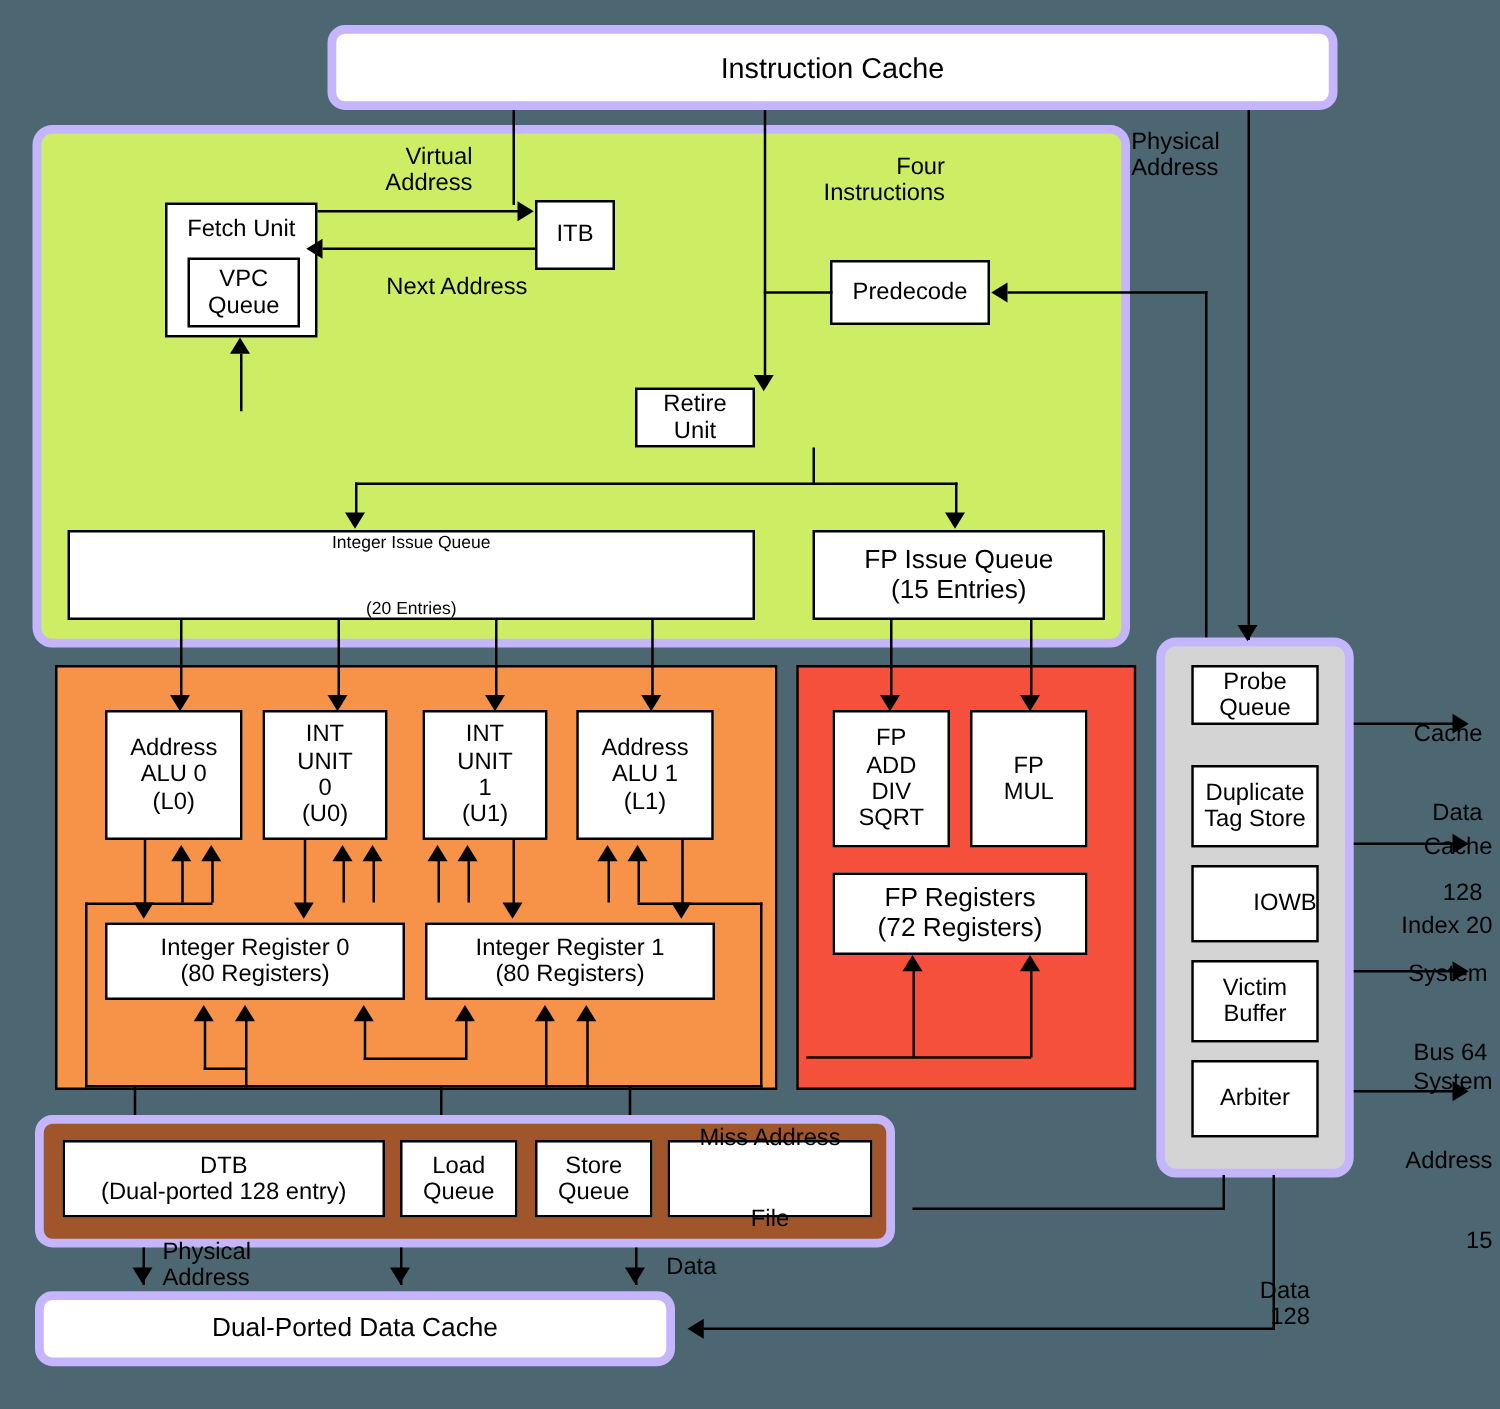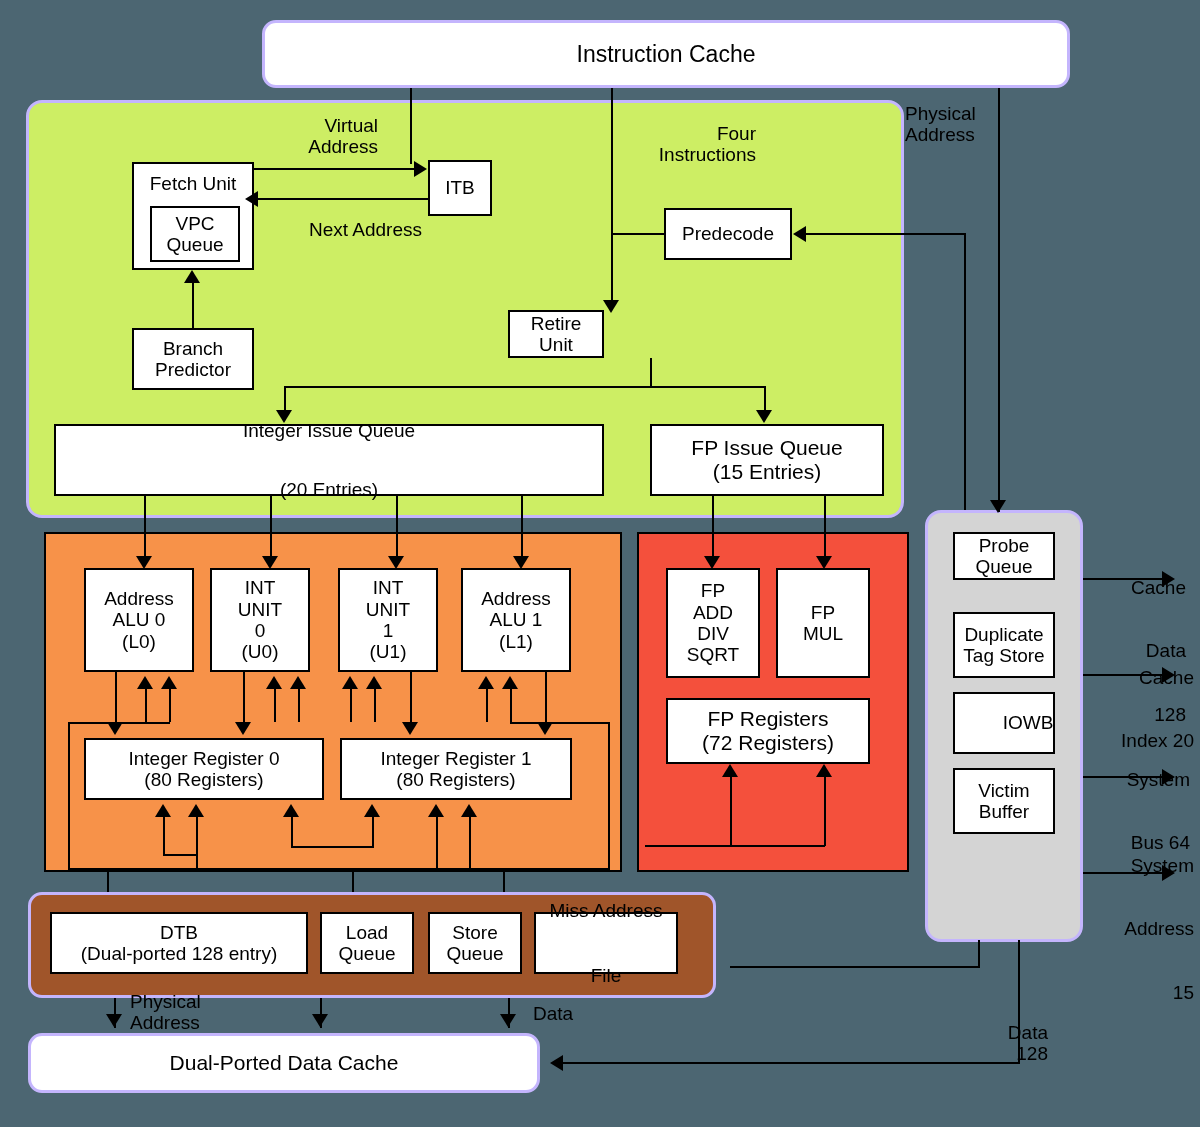--- a/index.html
+++ b/index.html
@@ -13,21 +13,21 @@
     width:1200px;
     height:1127px;
     background:#4c6672;
     overflow:hidden;
   }
   
   .panel{position:absolute;box-sizing:border-box;}
   .thickbox{
     position:absolute;box-sizing:border-box;
     background:#ffffff;
-    border:3px solid #c4b5fd;
+    border:7px solid #c4b5fd;
     border-radius:14px;
   }
   .box{
     position:absolute;box-sizing:border-box;
     background:#fff;
     border:2px solid #000;
     display:flex;align-items:center;justify-content:center;
     text-align:center;
     line-height:1.12;
     color:#000;
@@ -84,24 +84,20 @@
   <div class="arw al" style="left:245px;top:191px;"></div>
 
   <div class="lbl" style="left:258px;top:116px;width:120px;font-size:19px;">Virtual
 Address</div>
   <div class="lbl" style="left:282px;top:220px;width:140px;font-size:19px;">Next Address</div>
   <div class="lbl" style="left:636px;top:124px;width:120px;font-size:19px;">Four
 Instructions</div>
   <div class="lbl" style="left:905px;top:104px;width:110px;font-size:19px;text-align:left;">Physical
 Address</div>
 
-  <div class="box" style="left:132px;top:328px;width:122px;height:62px;flex-direction:column;font-size:19px;">
-    <span>Branch</span>
-    <span>Predictor</span>
-  </div>
   <div class="ln vl" style="left:192px;top:283px;height:46px;"></div>
   <div class="arw au" style="left:184px;top:270px;"></div>
 
   <div class="box" style="left:664px;top:208px;width:128px;height:52px;font-size:19px;">
     <span>Predecode</span>
   </div>
 
   <div class="ln hl" style="left:611px;top:233px;width:55px;"></div>
 
   <div class="ln hl" style="left:806px;top:233px;width:160px;"></div>
@@ -113,21 +109,21 @@
     <span>Unit</span>
   </div>
 
   <div class="ln vl" style="left:650px;top:358px;height:30px;"></div>
   <div class="ln hl" style="left:284px;top:386px;width:482px;"></div>
   <div class="ln vl" style="left:284px;top:386px;height:27px;"></div>
   <div class="arw ad" style="left:276px;top:410px;"></div>
   <div class="ln vl" style="left:764px;top:386px;height:27px;"></div>
   <div class="arw ad" style="left:756px;top:410px;"></div>
 
-  <div class="box" style="left:54px;top:424px;width:550px;height:72px;flex-direction:column;font-size:19px;gap:37px;">
+  <div class="box" style="left:54px;top:424px;width:550px;height:72px;flex-direction:column;font-size:14px;gap:37px;">
     <span>Integer Issue Queue</span>
     <span>(20 Entries)</span>
   </div>
   <div class="box" style="left:650px;top:424px;width:234px;height:72px;flex-direction:column;font-size:21px;">
     <span>FP Issue  Queue</span>
     <span>(15 Entries)</span>
   </div>
 
   <div class="panel" style="left:44px;top:532px;width:578px;height:340px;background:#f79249;border:2px solid #000;"></div>
 
@@ -263,20 +259,23 @@
     <span>Duplicate</span>
     <span>Tag Store</span>
   </div>
   <div class="box" style="left:953px;top:692px;width:102px;height:62px;flex-direction:column;font-size:19px;padding-left:48px;">
     <span>IOWB</span>
   </div>
   <div class="box" style="left:953px;top:768px;width:102px;height:66px;flex-direction:column;font-size:19px;">
     <span>Victim</span>
     <span>Buffer</span>
   </div>
+  <div class="box" style="left:953px;top:848px;width:102px;height:62px;flex-direction:column;font-size:19px;">
+    <span>Arbiter</span>
+  </div>
 
   <div class="ln vl" style="left:998px;top:88px;height:424px;"></div>
   <div class="arw ad" style="left:990px;top:500px;"></div>
 
   <div class="ln hl" style="left:1083px;top:578px;width:82px;"></div>
   <div class="arw ar" style="left:1162px;top:571px;"></div>
   <div class="lbl" style="left:1090px;top:534px;width:96px;font-size:19px;line-height:1.12;">
     <div>Cache</div>
     <div>Data</div>
     <div>128</div>
@@ -319,21 +318,21 @@
     <span>(Dual-ported 128 entry)</span>
   </div>
   <div class="box" style="left:320px;top:912px;width:94px;height:62px;flex-direction:column;font-size:19px;">
     <span>Load</span>
     <span>Queue</span>
   </div>
   <div class="box" style="left:428px;top:912px;width:94px;height:62px;flex-direction:column;font-size:19px;">
     <span>Store</span>
     <span>Queue</span>
   </div>
-  <div class="box" style="left:534px;top:912px;width:144px;height:62px;flex-direction:column;font-size:19px;gap:43px;">
+  <div class="box" style="left:534px;top:912px;width:164px;height:62px;flex-direction:column;font-size:19px;gap:43px;">
     <span>Miss Address</span>
     <span>File</span>
   </div>
 
   <div class="ln vl" style="left:114px;top:998px;height:30px;"></div>
   <div class="arw ad" style="left:106px;top:1014px;"></div>
   <div class="ln vl" style="left:320px;top:998px;height:30px;"></div>
   <div class="arw ad" style="left:312px;top:1014px;"></div>
   <div class="ln vl" style="left:508px;top:998px;height:30px;"></div>
   <div class="arw ad" style="left:500px;top:1014px;"></div>

